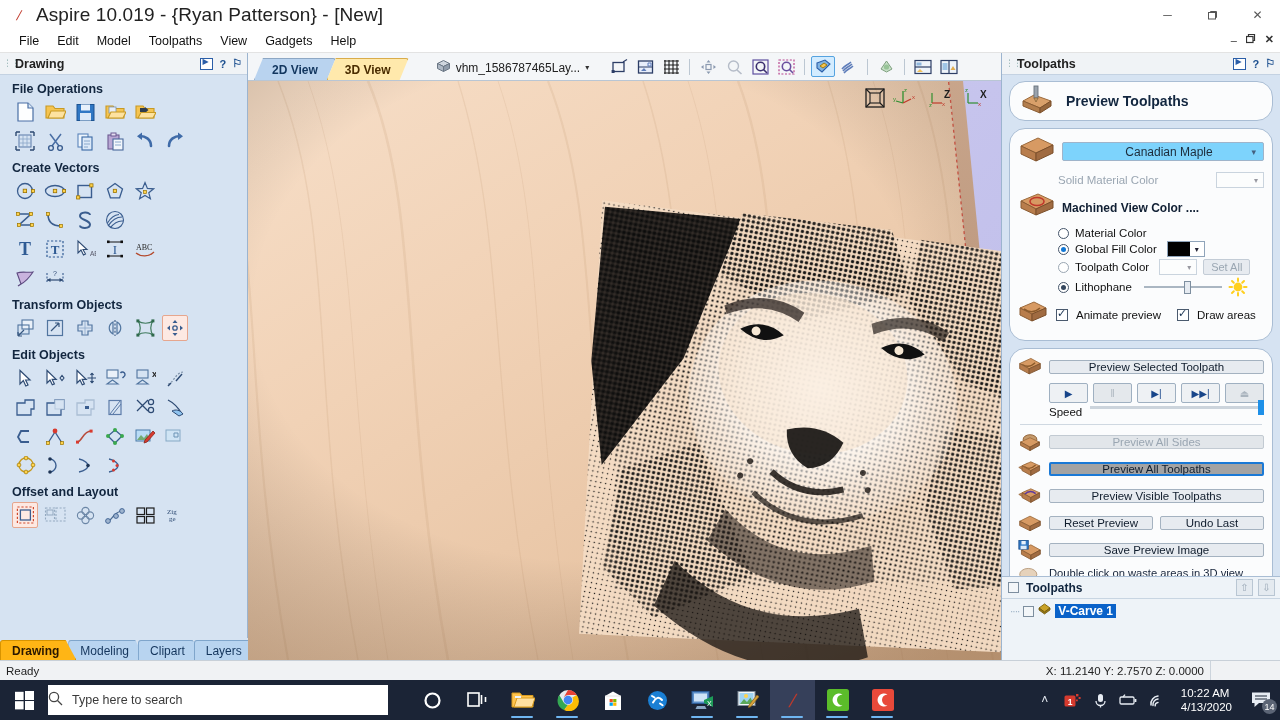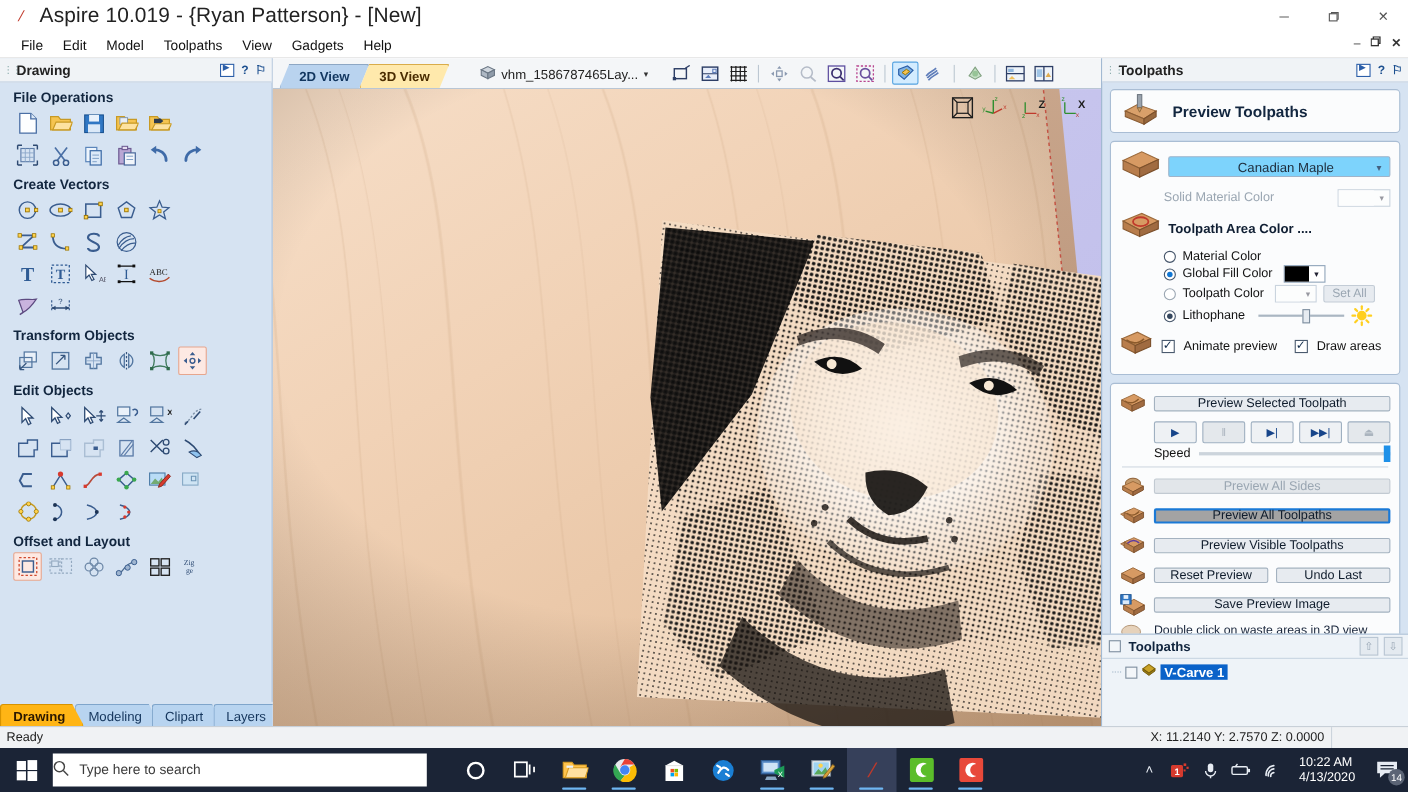--- a/index.html
+++ b/index.html
@@ -96,21 +96,21 @@
 
   .canvas3d { position:absolute; left:0; top:28px; width:753px; height:579px; overflow:hidden; }
 
   
   .rightpanel {
     position:absolute; left:1001px; top:53px; width:279px; height:607px;
     background:#d6e3f2; border-left:1px solid #9cb4cf;
   }
   .rp-body { padding:6px 7px 0 7px; }
   .group {
-    background:#fbfcfd; border:1px solid #a9bdd4; border-radius:4px; margin-bottom:7px;
+    background:#fbfcfd; border:1px solid #a9bdd4; border-radius:16px; margin-bottom:7px;
     position:relative;
   }
   .prev-hdr { height:40px; display:flex; align-items:center; padding-left:10px; gap:12px; }
   .prev-hdr-t { font-size:14px; font-weight:bold; color:#12263f; }
 
   .mat-group { padding:6px 8px 7px 8px; }
   .row { display:flex; align-items:center; gap:6px; margin-bottom:4px; }
   .sel-box {
     flex:1; height:19px; background:#7dd3fc; border:1px solid #9fb4ca; border-radius:2px;
     display:flex; align-items:center; justify-content:center; position:relative; font-size:12px; color:#1d2b3a;padding-left:12px;
@@ -146,21 +146,21 @@
   .wbtn {
     flex:1; height:14px; background:#e7ebf0; border:1px solid #a4b2c0; border-radius:2px;
     display:flex; align-items:center; justify-content:center; font-size:11.5px; color:#0f1c2c;
   }
   .wbtn.disabled { color:#9aa6b2; background:#e2e6ea; border-color:#c2cad2; }
   .wbtn.focus { border:2px solid #1a79d6; background:#a3a3a3; }
   .trans-row { display:flex; gap:5px; margin:3px 0 3px 31px; }
   .tbtn { width:41px; height:20px; background:#eef1f4; border:1px solid #9fb0c1; border-radius:2px;
     display:flex; align-items:center; justify-content:center; font-size:10px; color:#17458a; }
   .tbtn.dis { color:#aab4be; background:#e4e8ec; }
-  .speed-row { display:flex; align-items:center; gap:8px; margin:0 0 5px 31px; }
+  .speed-row { display:flex; gap:8px; margin:0 0 5px 31px; }
   .speed-lbl { font-size:11.5px; color:#111; }
   .spd-track { flex:1; height:3px; background:#ccd4dc; position:relative; }
   .spd-knob { position:absolute; right:0; top:-6px; width:6px; height:15px; background:#1e90e8; }
   .divline { height:1px; background:#cfd8e1; margin:6px 2px; }
   .hint { font-size:11.2px; color:#17243a; line-height:1.25; }
   .close-row { display:flex; justify-content:flex-end; padding:2px 8px 0 0; }
   .close-btn { width:62px; height:20px; background:#e7ebf0; border:1px solid #a4b2c0; border-radius:2px;
     display:flex; align-items:center; justify-content:center; font-size:11.5px; color:#0f1c2c; }
 
   .tp-list { position:absolute; left:0; bottom:0; width:279px; height:84px;
@@ -1045,21 +1045,21 @@
         </div>
         <div class="row">
           <span>
             <svg width="38" height="28" viewBox="0 0 38 28">
               <path d="M3 9 L20 2 L35 9 L18 17 Z" fill="#d79a63" stroke="#9b6a3c" stroke-width="1"></path>
               <ellipse cx="19" cy="9.5" rx="7" ry="4" fill="none" stroke="#c0392b" stroke-width="1.6"></ellipse>
               <path d="M3 9 V16 L18 23 V17 Z" fill="#b87d4c" stroke="#8a5c33" stroke-width="1"></path>
               <path d="M18 17 L35 9 V16 L18 23 Z" fill="#a06b41" stroke="#7b4f2a" stroke-width="1"></path>
             </svg>
           </span>
-          <span class="lbl-b">Toolpath Area Color ....</span>
+          <span class="lbl-b">Machined View Color ....</span>
         </div>
         <div class="row" style="padding-left:40px; margin-bottom:2px">
           <span class="radio"></span>
           <span class="lbl">Material Color</span>
         </div>
         <div class="row" style="padding-left:40px; margin-bottom:2px">
           <span class="radio on"></span>
           <span class="lbl">Global Fill Color</span>
           <div class="swatch" style="width:38px;margin-left:4px">
             <span class="fill" style="background:#000000"></span>

